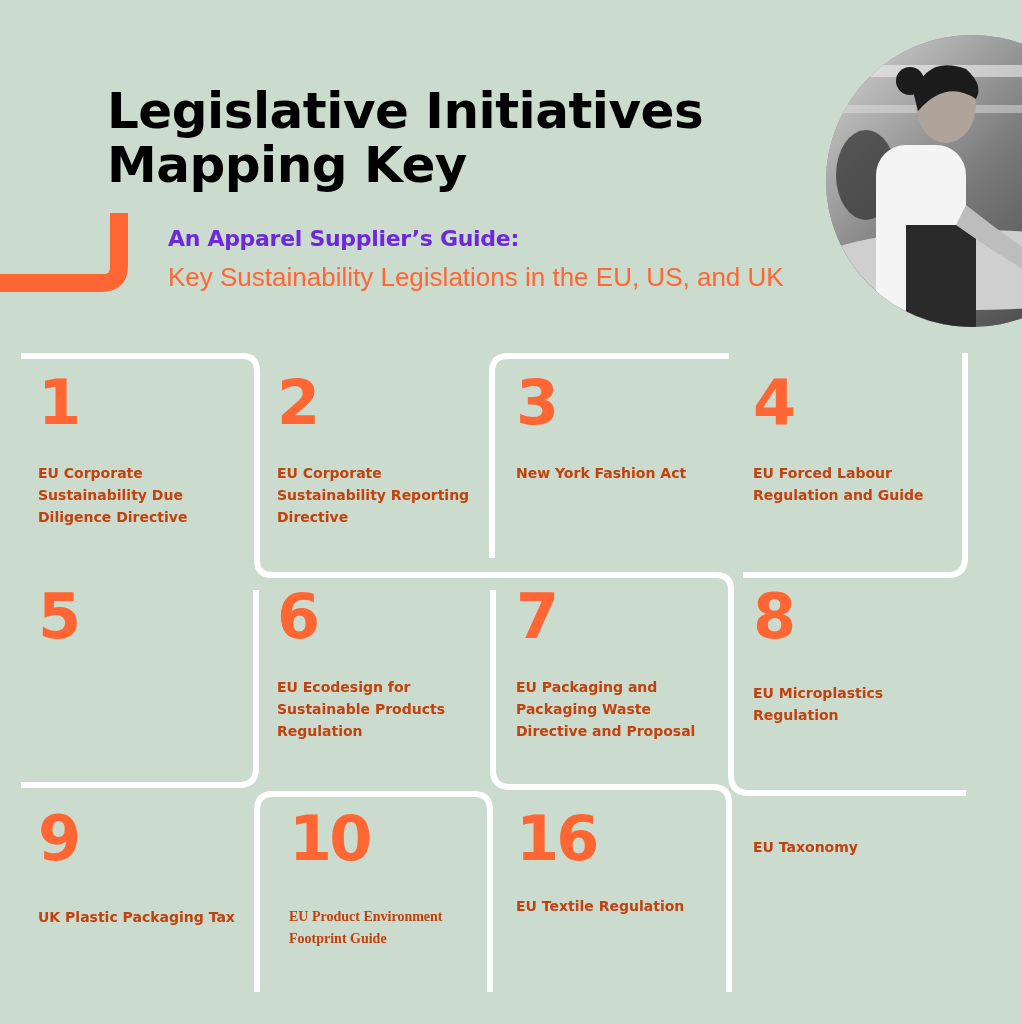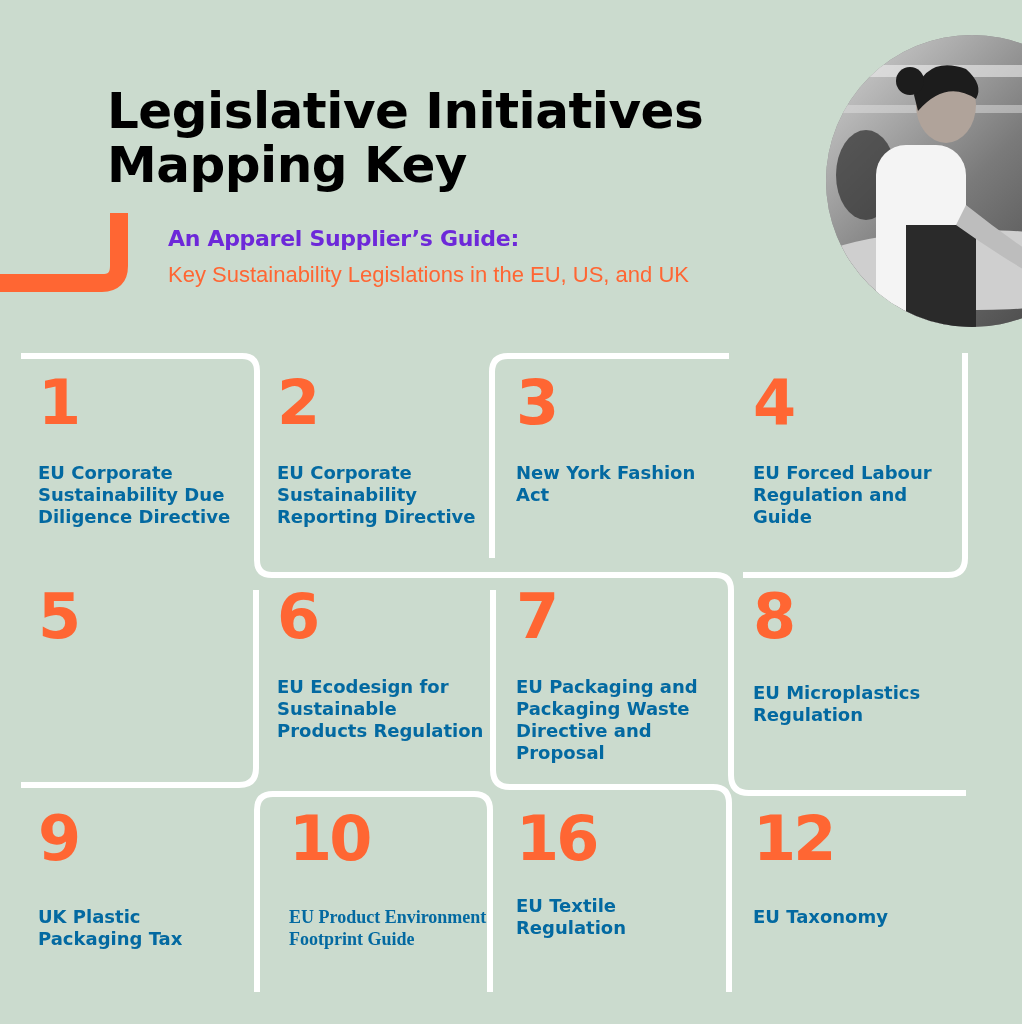--- a/index.html
+++ b/index.html
@@ -14,38 +14,38 @@
     font-size: 50px; line-height: 54px; color: #000; letter-spacing: -0.5px;
   }
   .title span { display: block; }
   .sub1 {
     position: absolute; left: 168px; top: 226px;
     font-family: "DejaVu Sans", sans-serif; font-weight: bold;
     font-size: 22px; color: #6d28d9; letter-spacing: -0.3px;
   }
   .sub2 {
     position: absolute; left: 168px; top: 262px;
-    font-family: "Liberation Sans", sans-serif; font-size: 22px;
+    font-family: "Liberation Sans", sans-serif; font-size: 26px;
     color: #ff6633;
   }
   .bracket { position: absolute; left: 0; top: 0; }
   .photo {
     position: absolute; left: 826px; top: 35px; width: 292px; height: 292px;
     border-radius: 50%; overflow: hidden;
     background: #8a8a8a;
   }
   .lines { position: absolute; left: 0; top: 0; pointer-events: none; }
   .cell { position: absolute; width: 210px; }
   .num {
     display: block; height: 70px;
   }
   .label {
     display: block; margin-top: 22px;
     font-family: "DejaVu Sans", sans-serif; font-weight: bold;
-    font-size: 18px; line-height: 22px; color: #0369a1;
+    font-size: 14px; line-height: 22px; color: #c2410c;
   }
   .numtext {
     font-family: "DejaVu Sans", sans-serif; font-weight: bold;
     font-size: 62px; line-height: 66px; color: #ff6633; letter-spacing: -3px;
   }
 </style>
 </head>
 <body>
 
 <svg class="bracket" width="140" height="300">
@@ -138,15 +138,14 @@
 </div>
 <div class="cell" style="left:277px; top:806px;margin-left:12px;">
   <span class="num numtext">10</span>
   <span class="label" style="margin-top:30px;font-family:Liberation Serif, serif;">EU Product Environment Footprint Guide</span>
 </div>
 <div class="cell" style="left:516px; top:806px;">
   <span class="num numtext">16</span>
   <span class="label" style="margin-top:19px;">EU Textile Regulation</span>
 </div>
 <div class="cell" style="left:753px; top:806px;">
-  <span class="num numtext">12</span>
   <span class="label" style="margin-top:30px;">EU Taxonomy</span>
 </div>
 
 </body></html>

